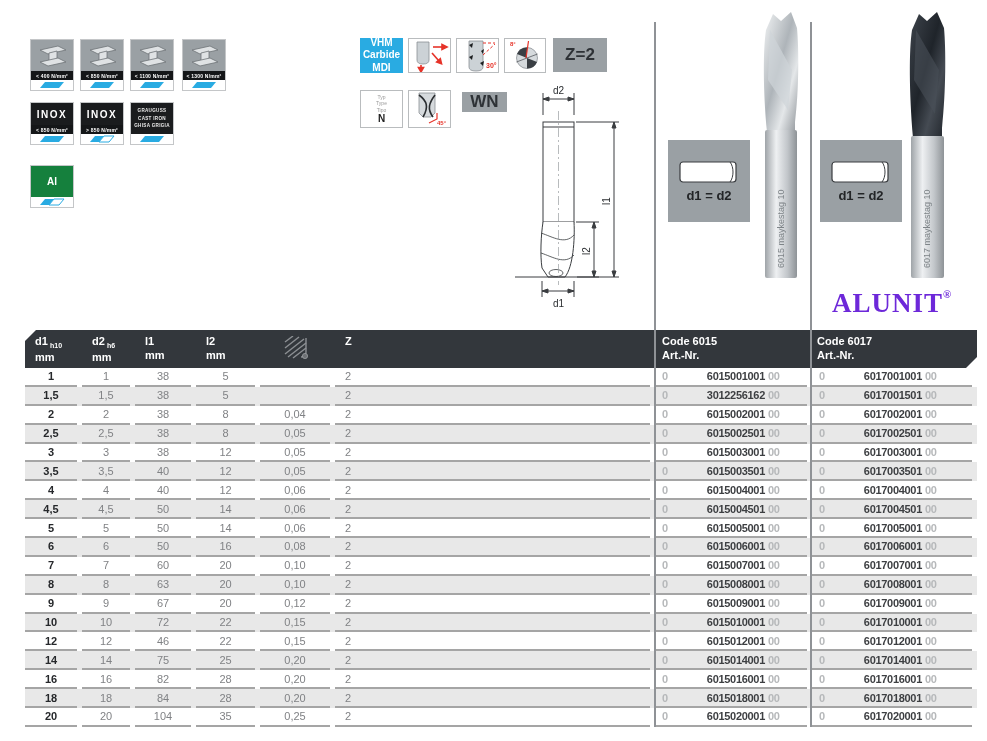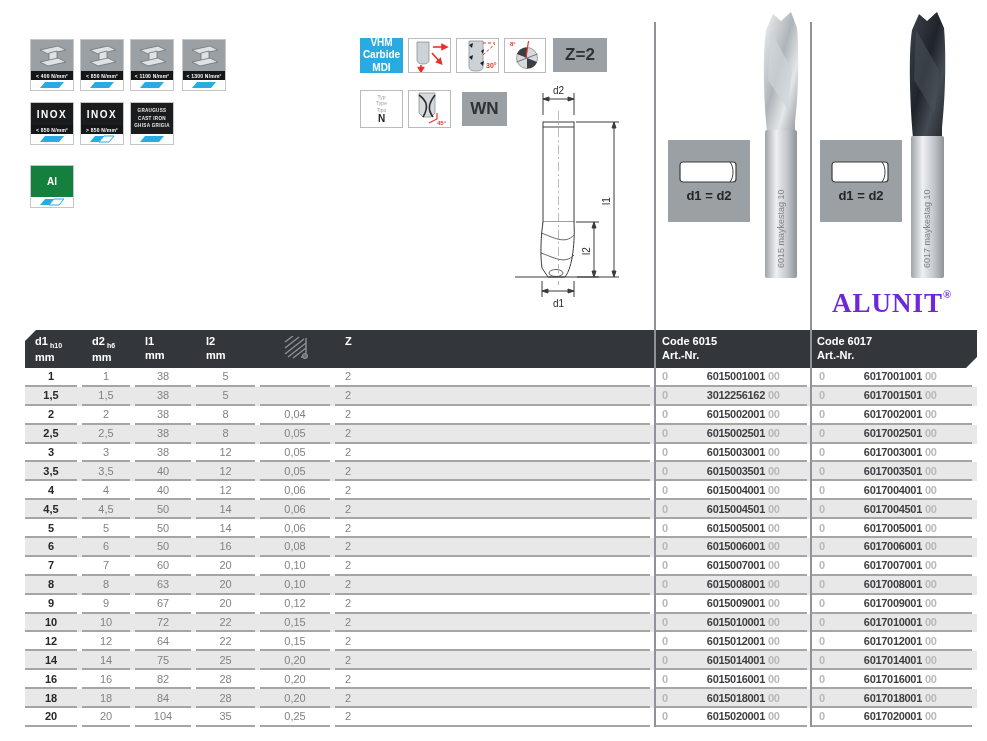--- a/index.html
+++ b/index.html
@@ -252,21 +252,21 @@
   </div>
   <div class="feat-box feat-white" style="left:408px;top:90px;width:43px;height:38px;">
     <svg width="41" height="36" viewBox="0 0 41 36">
       <path d="M10,2 h16 v20 l-4,4 h-8 l-4,-4 Z" fill="#d6dadd" stroke="#8b9196" stroke-width="0.8"></path>
       <path d="M10,4 C18,10 20,16 14,26 M26,4 C20,12 18,18 24,26" stroke="#2b2e31" stroke-width="1.6" fill="none"></path>
       <path d="M28,22 L28,28 L20,32" stroke="#e63329" stroke-width="1.2" fill="none"></path>
       <text x="28" y="34" font-size="6" fill="#e63329" font-weight="bold" font-family="Liberation Sans,sans-serif">45°</text>
     </svg>
 
   </div>
-  <div class="feat-box feat-grayblock" style="left:462px;top:92px;width:45px;height:34px;text-align:right;">
+  <div class="feat-box feat-grayblock" style="left:462px;top:92px;width:45px;height:20px;text-align:right;">
     <span>WN</span>
   </div>
 
   <div class="abs" style="left:515px;top:85px;width:140px;height:240px;">
     <svg width="140" height="240" viewBox="0 0 140 240">
       <g stroke="#3a3d40" stroke-width="1" fill="none">
 
         <line x1="28" y1="30" x2="28" y2="8"></line>
           <line x1="59" y1="30" x2="59" y2="8"></line>
         <line x1="28" y1="14" x2="59" y2="14"></line>
@@ -855,21 +855,21 @@
     </div>
 
     <div class="trow">
       <div class="tc c-d1">
           <span class="v-d1">12</span>
         </div>
       <div class="tc c-d2">
           <span>12</span>
         </div>
       <div class="tc c-l1">
-          <span>64</span>
+          <span>46</span>
         </div>
       <div class="tc c-l2">
           <span>22</span>
         </div>
       <div class="tc c-ch">
           <span>0,15</span>
         </div>
       <div class="tc c-z">
           <span>2</span>
         </div>

